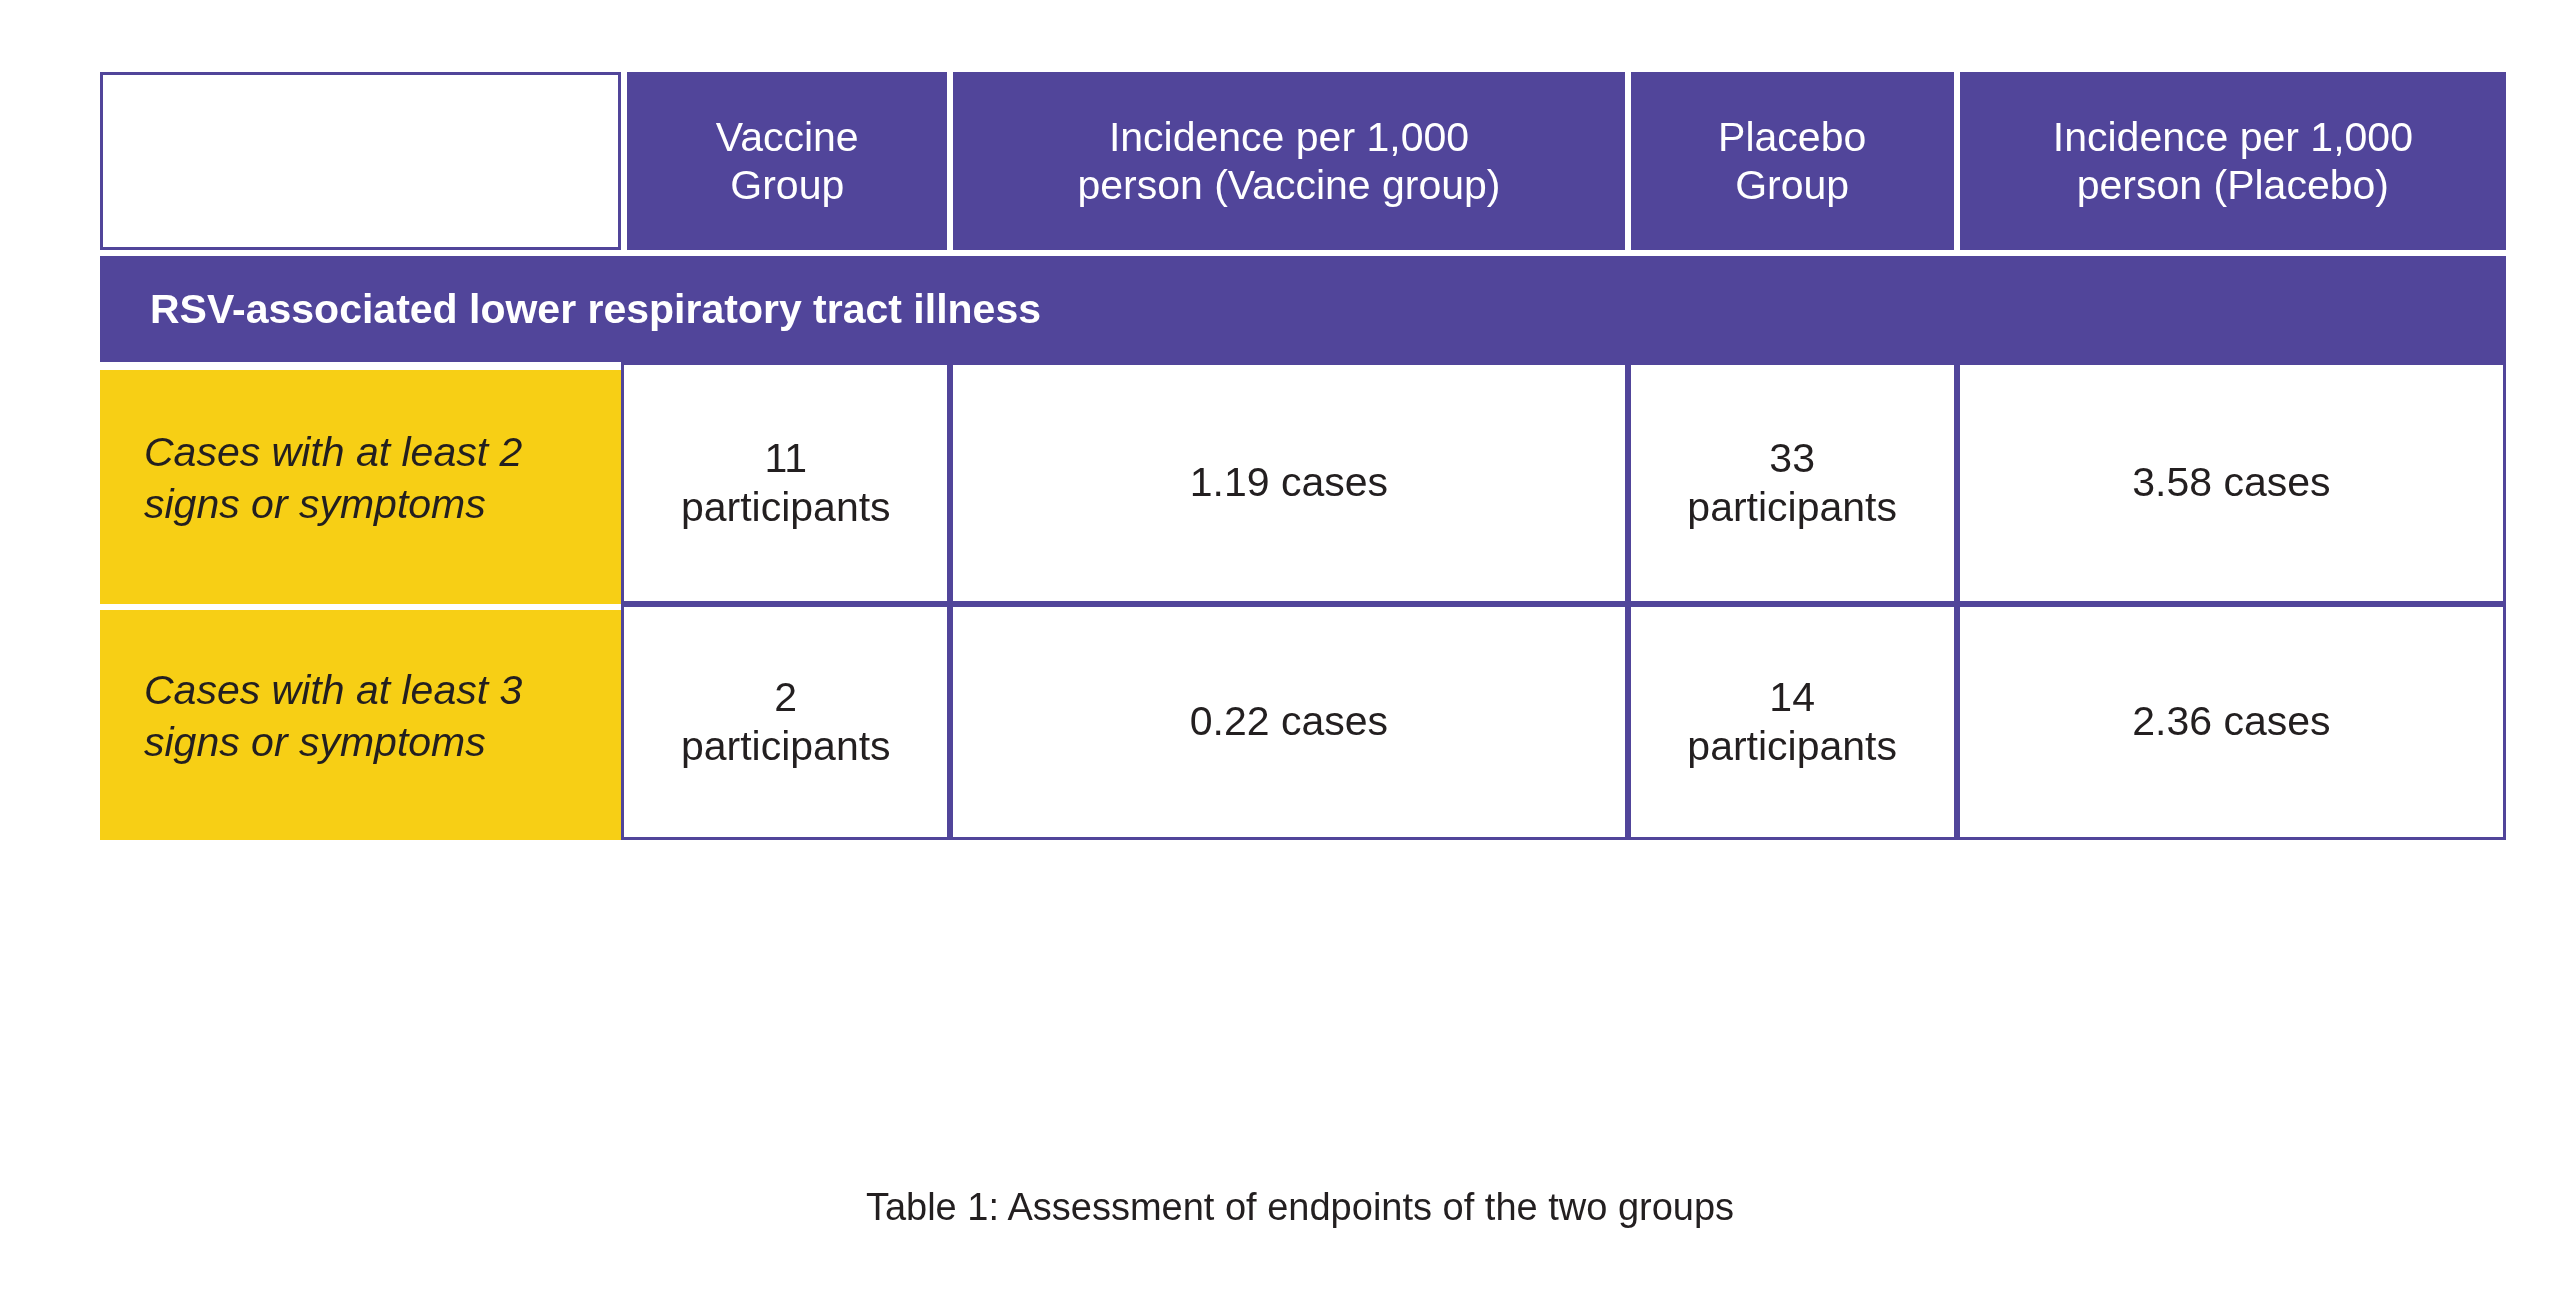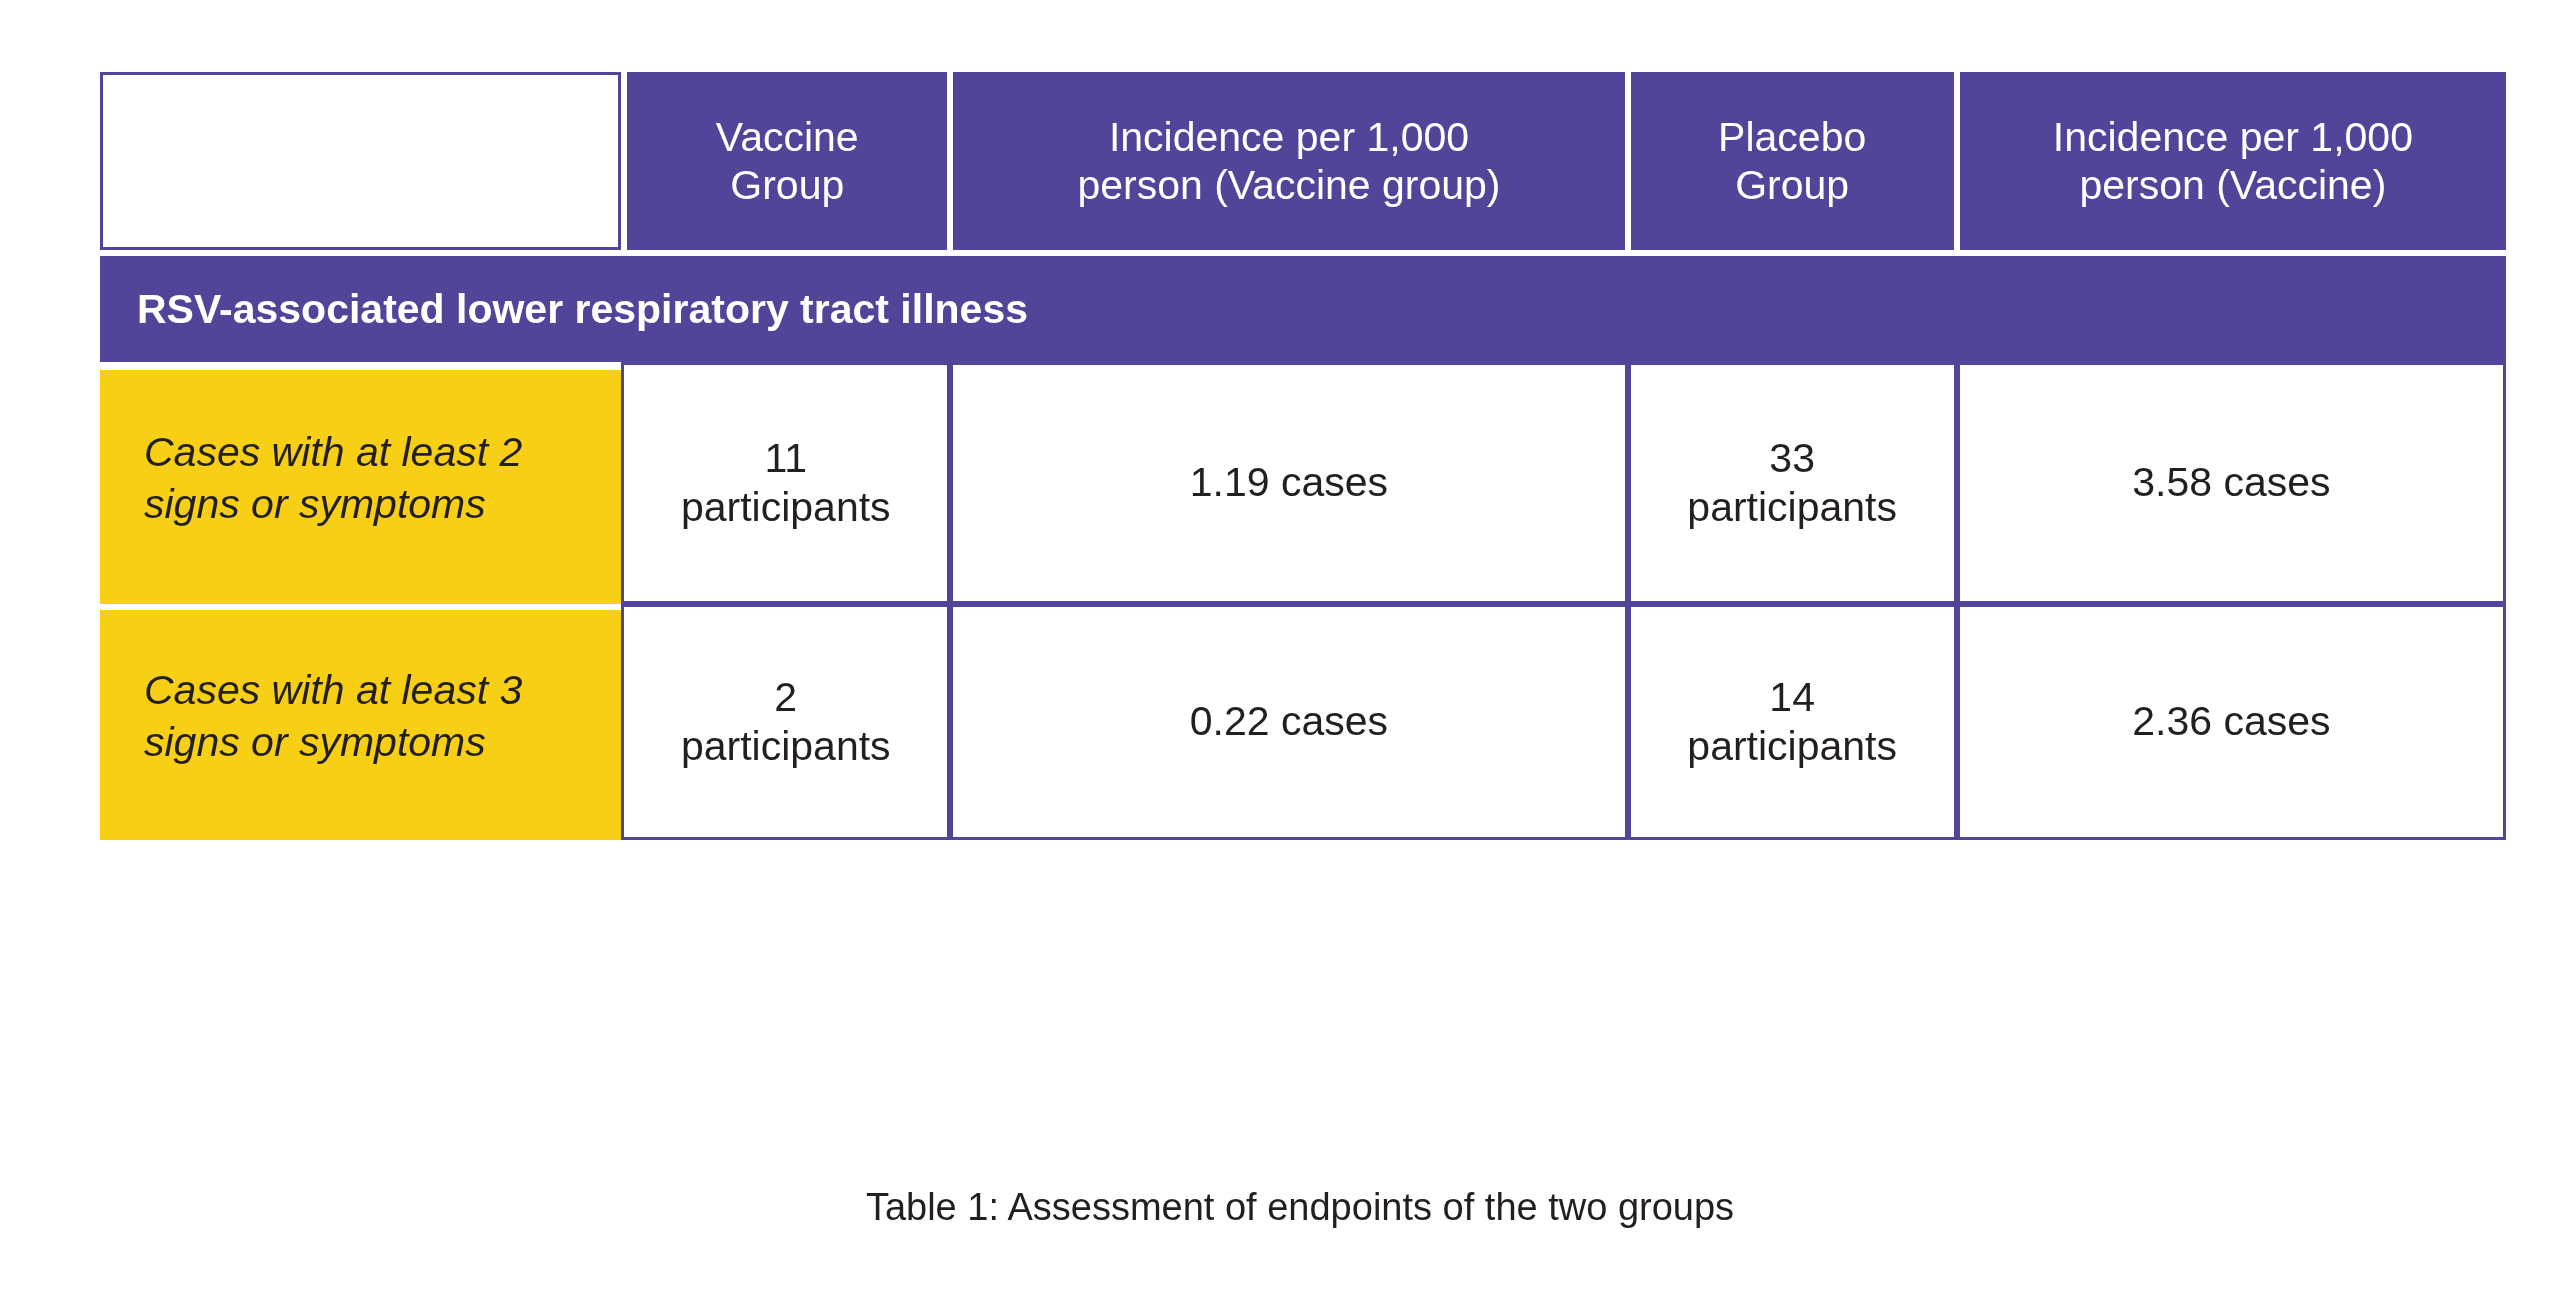--- a/index.html
+++ b/index.html
@@ -65,21 +65,21 @@
   td.head.h-incp      { width: 549px; border-right: none; }
   td.head.h-vaccine   { border-left: 6px solid #ffffff; }
 
   
   td.section-band {
     background: #51459a;
     color: #ffffff;
     font-weight: bold;
     font-size: 41px;
     height: 112px;
-    padding: 0 37px;
+    padding: 0 50px;
     vertical-align: middle;
     border-top: 6px solid #ffffff;
     box-sizing: border-box;
   }
 
   
   td.rowlabel {
     background: #f7cf15;
     color: #231f20;
     font-style: italic;
@@ -140,21 +140,21 @@
         <td class="head h-incv">
           <span>Incidence per 1,000</span><br>
           <span>person (Vaccine group)</span>
         </td>
         <td class="head h-placebo">
           <span>Placebo</span><br>
           <span>Group</span>
         </td>
         <td class="head h-incp">
           <span>Incidence per 1,000</span><br>
-          <span>person (Vaccine)</span>
+          <span>person (Placebo)</span>
         </td>
       </tr>
 
       <tr>
         <td class="section-band" colspan="5">RSV-associated lower respiratory tract illness</td>
       </tr>
 
       <tr class="body-row r1">
         <td class="rowlabel first">Cases with at least 2 signs or symptoms</td>
         <td class="cell">

